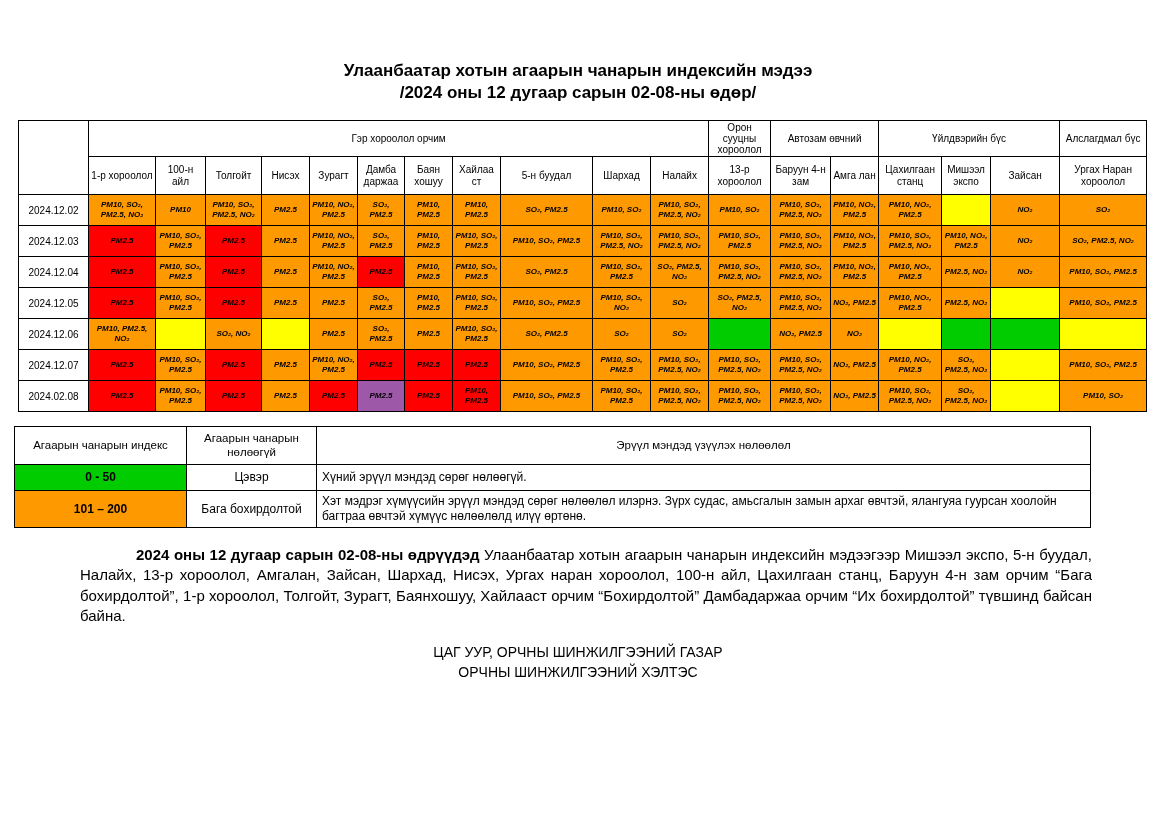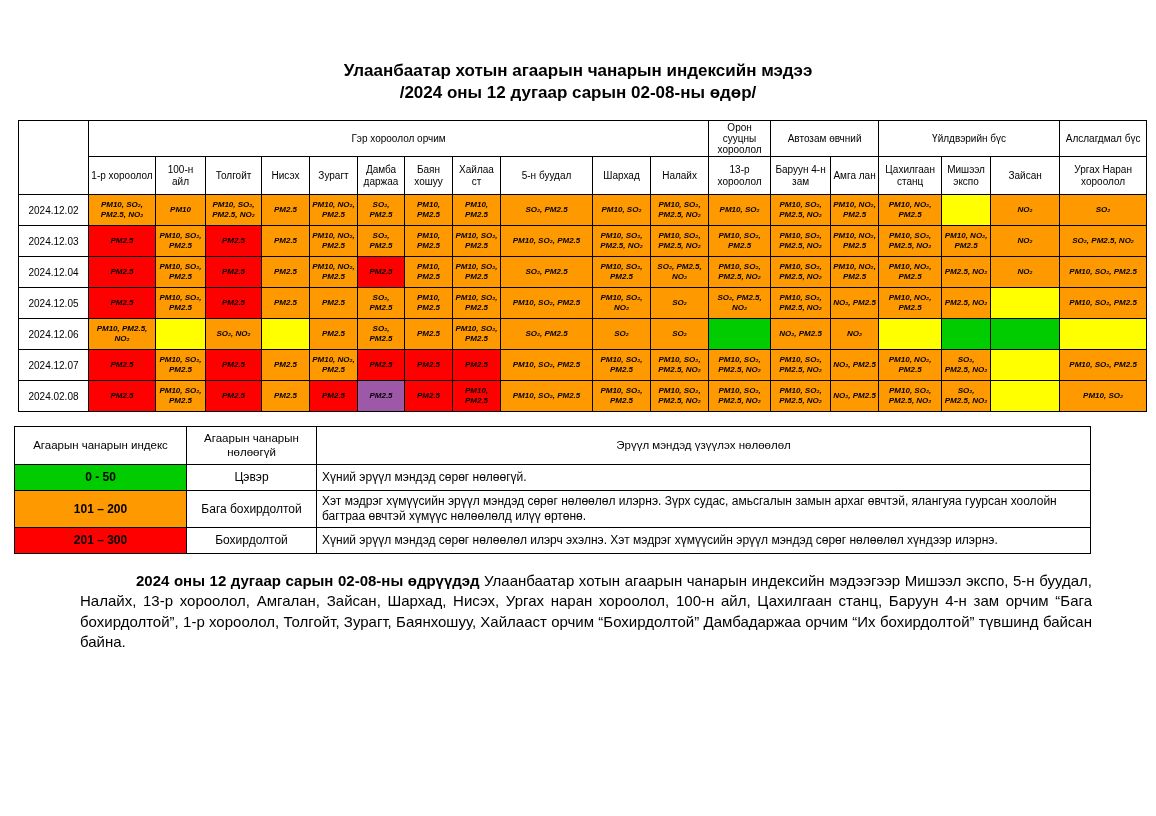--- a/index.html
+++ b/index.html
@@ -273,24 +273,23 @@
         <tr>
           <td class="range" style="background: rgb(0, 204, 0);">0 - 50</td>
           <td class="cls">Цэвэр</td>
           <td class="desc">Хүний эрүүл мэндэд сөрөг нөлөөгүй.</td>
         </tr>
         <tr>
           <td class="range" style="background: rgb(255, 153, 0);">101 – 200</td>
           <td class="cls">Бага бохирдолтой</td>
           <td class="desc">Хэт мэдрэг хүмүүсийн эрүүл мэндэд  сөрөг нөлөөлөл илэрнэ. Зүрх судас, амьсгалын замын архаг өвчтэй, ялангуяа гуурсан хоолойн багтраа өвчтэй хүмүүс нөлөөлөлд илүү өртөнө.</td>
         </tr>
-        <tr>
-          <td class="range" style="background: rgb(255, 0, 0);">201 – 300</td>
-          <td class="cls">Бохирдолтой</td>
-          <td class="desc">Хүний эрүүл мэндэд сөрөг нөлөөлөл илэрч эхэлнэ. Хэт мэдрэг хүмүүсийн эрүүл мэндэд сөрөг нөлөөлөл хүндээр илэрнэ.</td>
-        </tr>
       </tbody>
     </table>
 
   <p class="summary"><b>2024 оны 12 дугаар сарын 02-08-ны өдрүүдэд</b><span> Улаанбаатар хотын агаарын чанарын индексийн мэдээгээр Мишээл экспо, 5-н буудал, Налайх, 13-р хороолол, Амгалан, Зайсан, Шархад, Нисэх, Ургах наран хороолол, 100-н айл, Цахилгаан станц, Баруун 4-н зам орчим “Бага бохирдолтой”, 1-р хороолол, Толгойт, Зурагт, Баянхошуу, Хайлааст орчим “Бохирдолтой” Дамбадаржаа орчим “Их бохирдолтой” түвшинд байсан байна.</span></p>
 
+  <div class="footer">
+    <div>ЦАГ УУР, ОРЧНЫ ШИНЖИЛГЭЭНИЙ ГАЗАР</div>
+    <div>ОРЧНЫ ШИНЖИЛГЭЭНИЙ ХЭЛТЭС</div>
+  </div>
 
 </div>
 
 </body></html>

